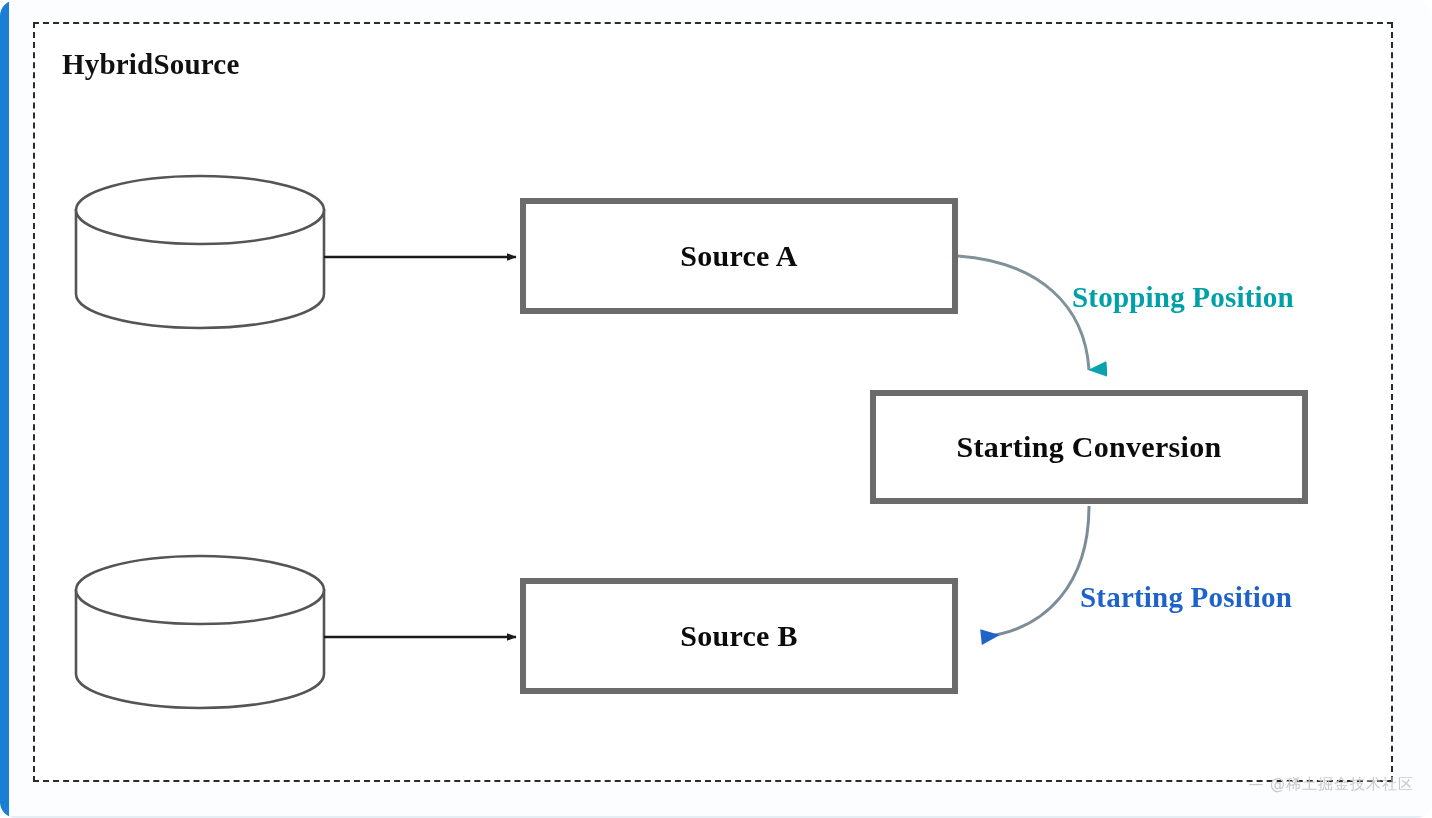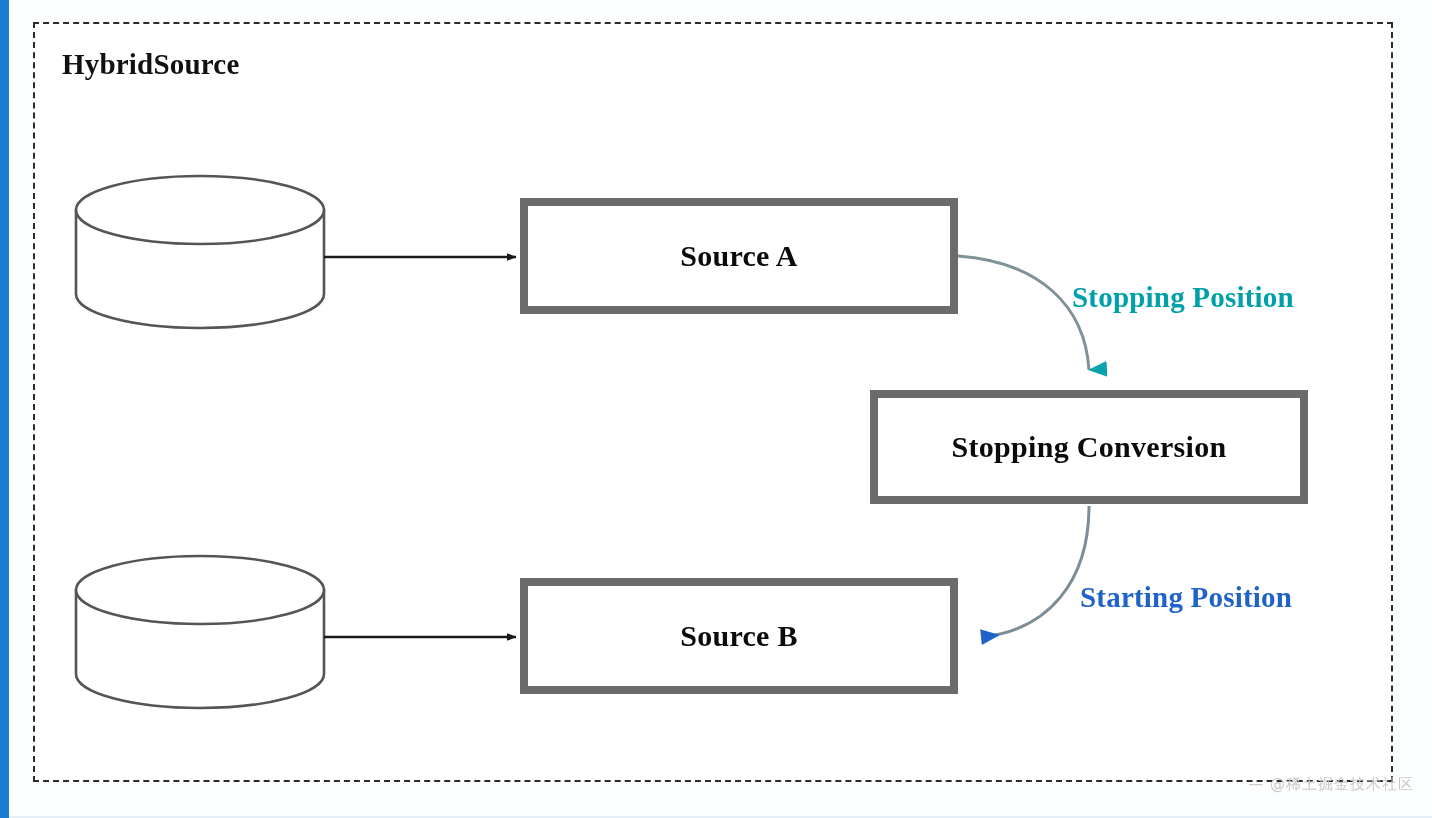--- a/index.html
+++ b/index.html
@@ -11,20 +11,21 @@
     font-family: "Liberation Serif", "DejaVu Serif", serif;
   }
 
   #page {
     position: relative;
     width: 1432px;
     height: 818px;
     background: #ffffff;
     overflow: hidden;
     box-sizing: border-box;
+    border-radius: 16px;
   }
 
   
   #accent-bar {
     position: absolute;
     left: 0;
     top: 0;
     width: 9px;
     height: 818px;
   }
@@ -78,21 +79,21 @@
     top: 0;
     width: 1432px;
     height: 818px;
   }
 
   
   .proc-box {
     position: absolute;
     box-sizing: border-box;
     background: #ffffff;
-    border: 8px solid #8b5cf6;
+    border: 6px solid #8b5cf6;
     display: flex;
     align-items: center;
     justify-content: center;
   }
   .proc-box .proc-label {
     font-size: 30px;
     font-weight: bold;
     color: #0b0b0b;
     letter-spacing: 0.3px;
     white-space: nowrap;
@@ -169,21 +170,21 @@
     <path d="M958,256 C1040,262 1085,306 1089,370" fill="none" stroke="#7d9398" stroke-width="3" marker-end="url(#arrow-teal)"></path>
 
     <path d="M1089,506 C1089,582 1048,630 982,637" fill="none" stroke="#7d8d98" stroke-width="3" marker-end="url(#arrow-blue)"></path>
   </svg>
 
   <div class="proc-box" id="box-source-a" style="border-color: rgb(107, 107, 107);">
     <span class="proc-label">Source A</span>
   </div>
 
   <div class="proc-box" id="box-position-conversion" style="border-color: rgb(107, 107, 107);">
-    <span class="proc-label">Stopping Conversion</span>
+    <span class="proc-label">Starting Conversion</span>
   </div>
 
   <div class="proc-box" id="box-source-b" style="border-color: rgb(107, 107, 107);">
     <span class="proc-label">Source B</span>
   </div>
 
   <div class="curve-label" id="label-starting-position" style="color: rgb(31, 99, 200);">Starting Position</div>
 
   <div class="curve-label" id="label-stopping-position" style="color: rgb(0, 160, 168);">Stopping Position</div>
 

